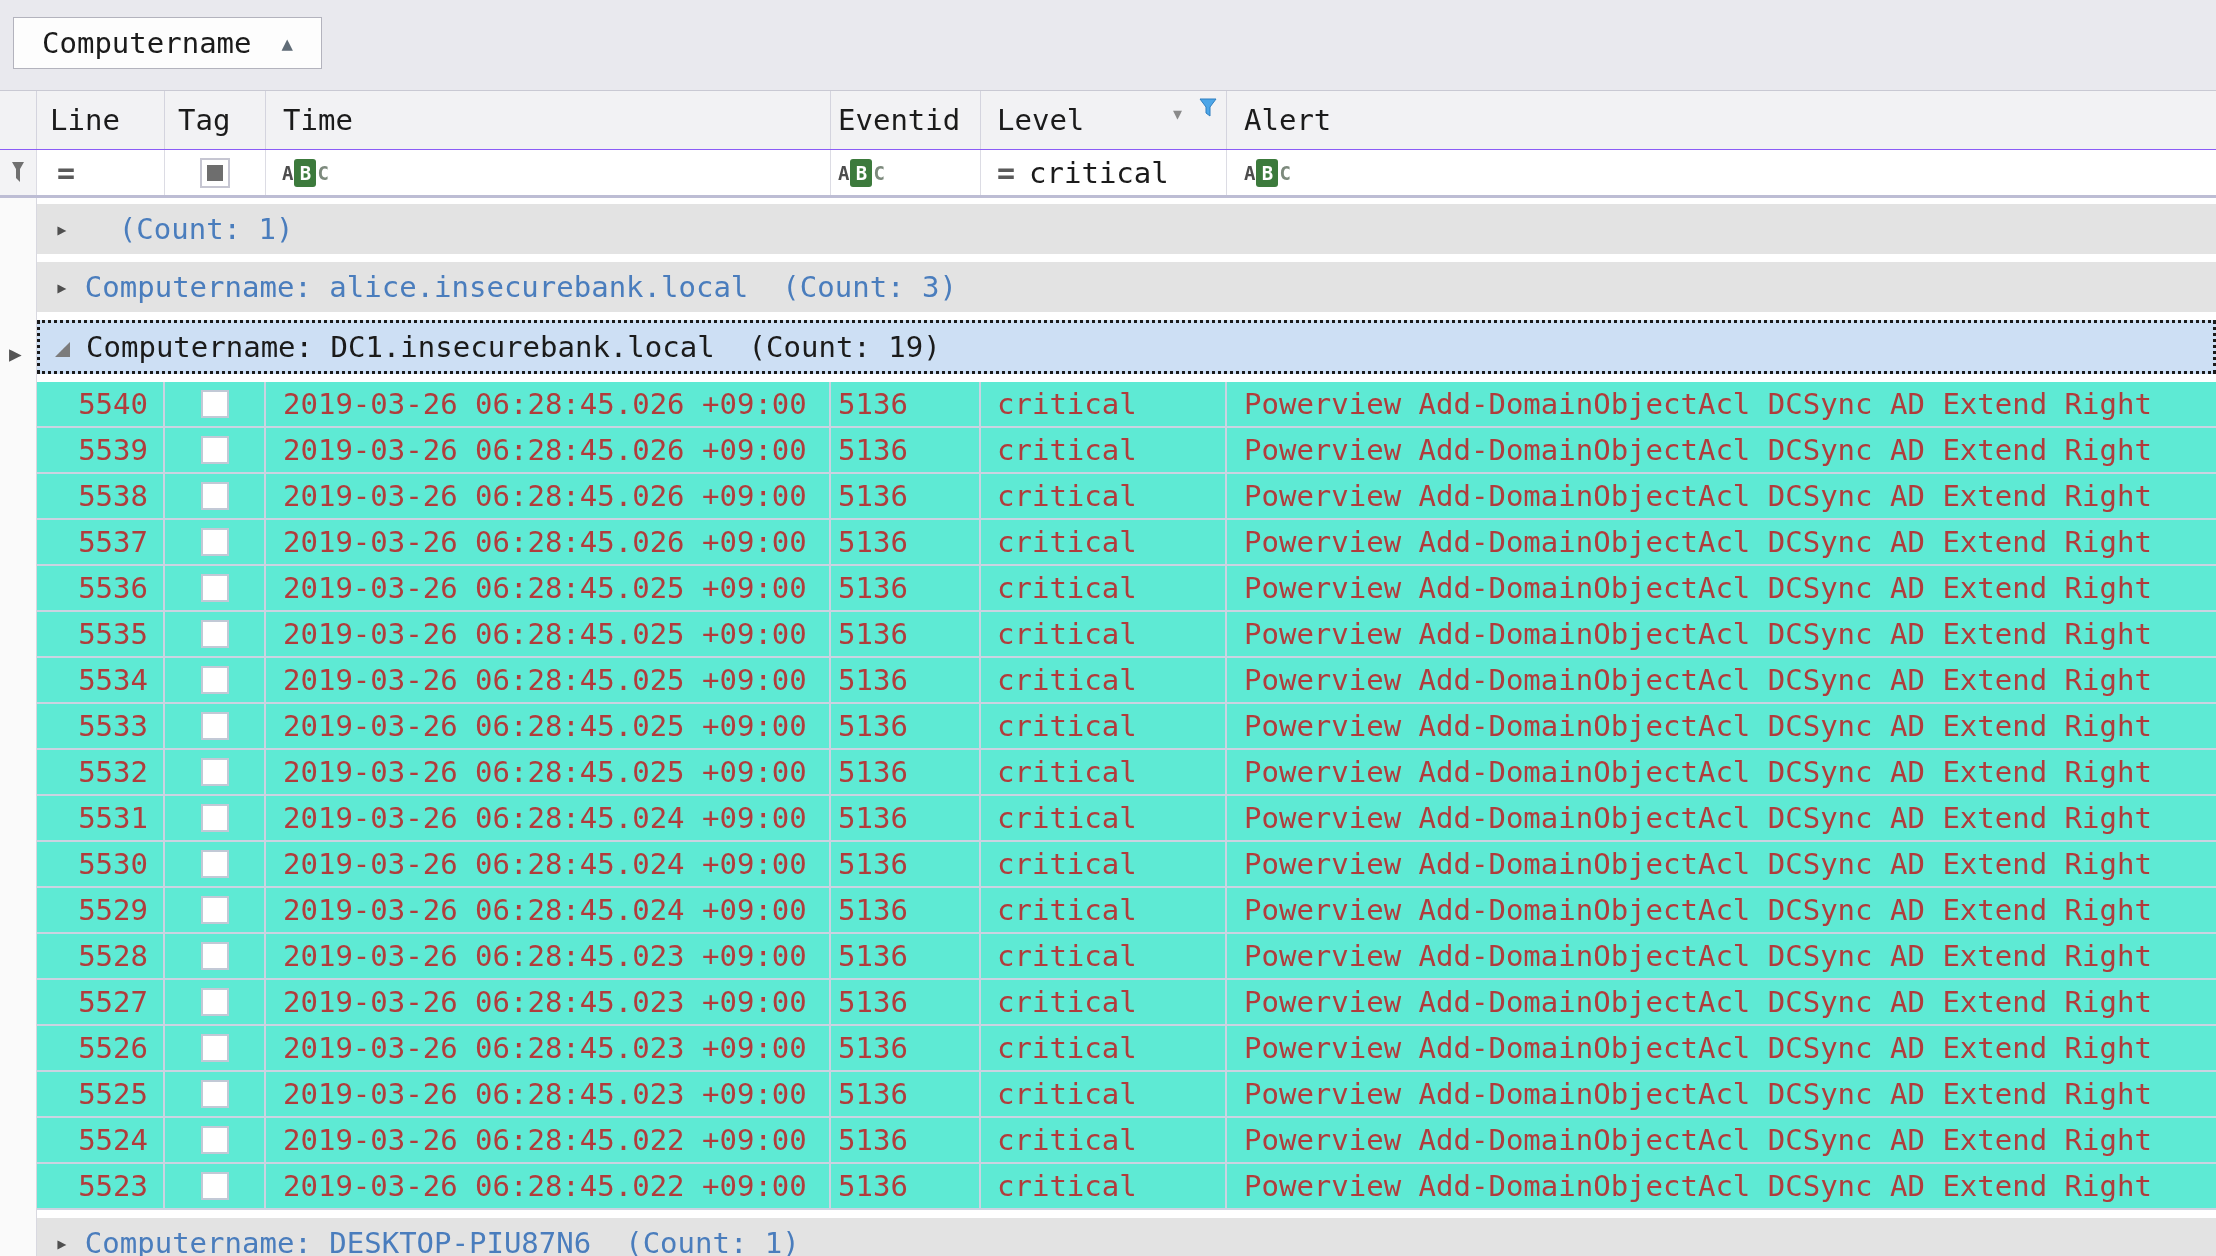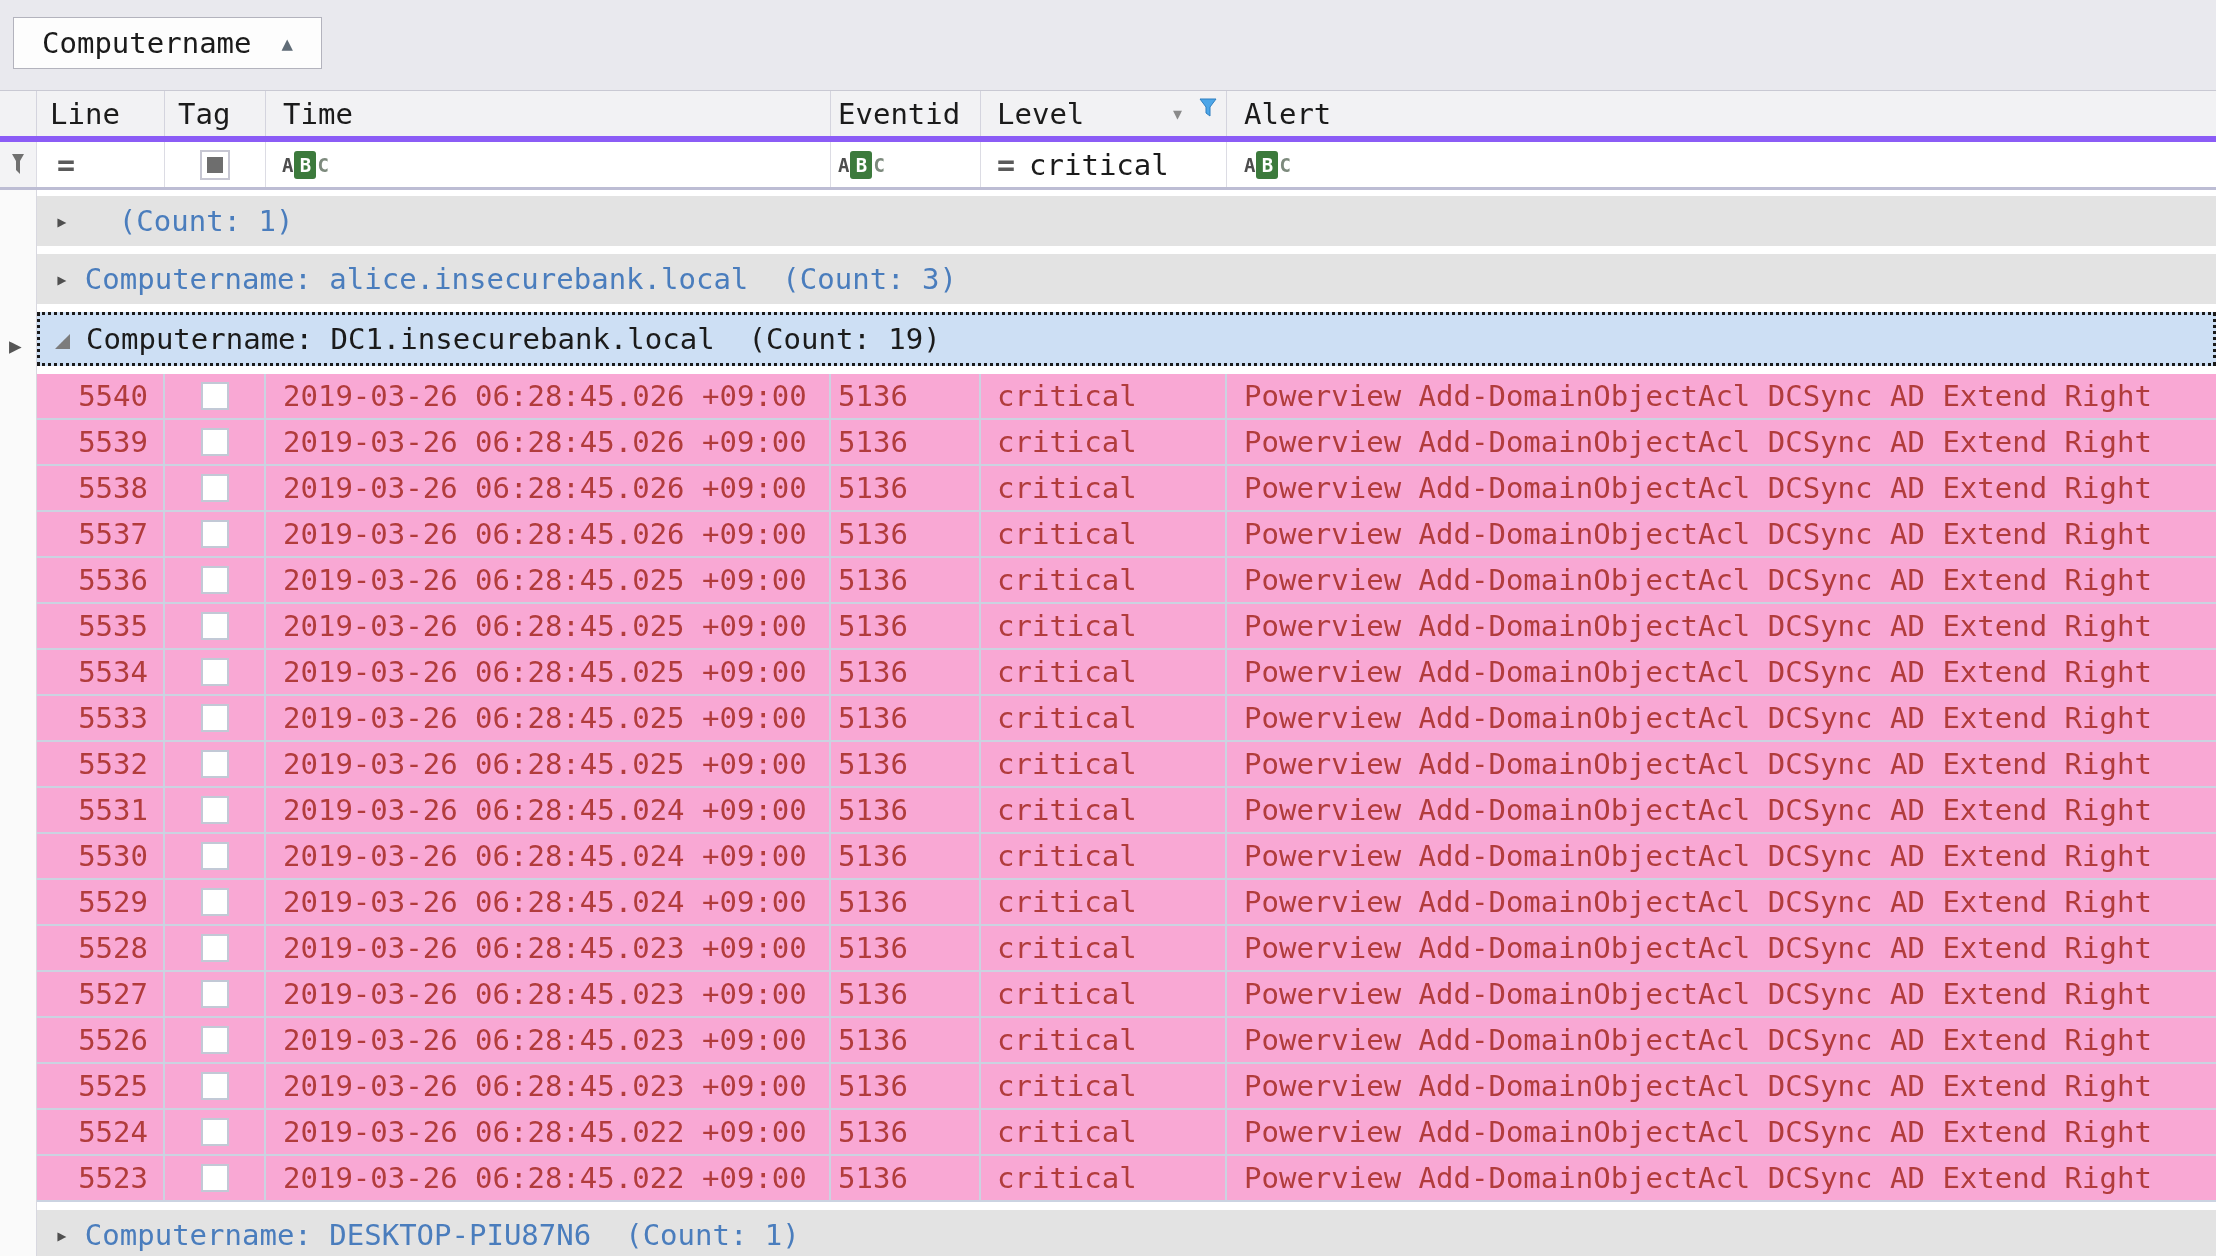--- a/index.html
+++ b/index.html
@@ -8,22 +8,22 @@
   .app { position:relative; width:2216px; height:1256px; overflow:hidden; background:#e9e9ee; }
 
   
   .groupby-bar { position:relative; height:90px; background:#e9e9ee; }
   .groupby-btn { position:absolute; left:13px; top:17px; height:52px; min-width:286px;
     background:#fdfdfd; border:1px solid #b3b3bd; display:flex; align-items:center;
     padding:0 28px; font-size:29px; color:#1b1b1b; cursor:pointer; }
   .sort-arrow { margin-left:30px; font-size:19px; color:#5f6b76; }
 
   
-  .header-row { display:flex; height:52px; background:#f2f2f4;
-    border-top:1px solid #c9c9d3; border-bottom:6px solid #8b5cf6; font-size:29px; color:#1b1b1b; }
+  .header-row { display:flex; height:60px; background:#f2f2f4;
+    border-top:1px solid #c9c9d3; border-bottom:1px solid #8b5cf6; font-size:29px; color:#1b1b1b; }
   .hcell { display:flex; align-items:center; border-right:1px solid #d4d4de; white-space:nowrap; overflow:hidden; }
   .h-ind { width:37px; border-right:1px solid #d4d4de; }
   .h-line { width:128px; padding-left:13px; }
   .h-tag { width:101px; padding-left:13px; }
   .h-time { width:565px; padding-left:17px; }
   .h-eventid { width:150px; padding-left:7px; }
   .h-level { width:246px; padding-left:16px; position:relative; }
   .h-alert { flex:1; padding-left:17px; border-right:none; }
   .dropdown-arrow { position:absolute; right:44px; top:14px; font-size:19px; color:#8a8a8a; }
   .funnel-icon { position:absolute; right:8px; top:1px; }
@@ -58,21 +58,21 @@
 
   .group-row { height:50px; background:#e3e3e3; display:flex; align-items:center;
     padding-left:18px; font-size:29px; color:#4a7dbd; margin-bottom:8px; white-space:nowrap; cursor:pointer; }
   .group-row .expander { color:#4f4f4f; font-size:23px; margin-right:16px; }
   .group-row .count { margin-left:34px; }
   .group-row.selected { background:#cddff4; color:#1b1b1b; height:54px;
     outline:3px dotted #1a1a1a; outline-offset:-3px; }
   .group-row.selected .expander { color:#7c7c7c; font-size:25px; }
   .group-row.last { margin-top:8px; margin-bottom:0; }
 
-  .data-row { display:flex; height:46px; background:#f9a8d4; border-bottom:2px solid #cbd3e1;
+  .data-row { display:flex; height:46px; background:#5eead4; border-bottom:2px solid #cbd3e1;
     font-size:29px; color:#b13c3c; }
   .cell { display:flex; align-items:center; border-right:2px solid #cbd3e1; white-space:nowrap; overflow:hidden; }
   .c-line { width:128px; justify-content:flex-end; padding-right:15px; }
   .c-tag { width:101px; justify-content:center; }
   .c-time { width:565px; padding-left:17px; }
   .c-eventid { width:150px; padding-left:7px; }
   .c-level { width:246px; padding-left:16px; }
   .c-alert { flex:1; padding-left:17px; border-right:none; }
   .row-checkbox { width:28px; height:28px; background:#ffffff; border:2px solid #c2c9d6; }
 </style>

